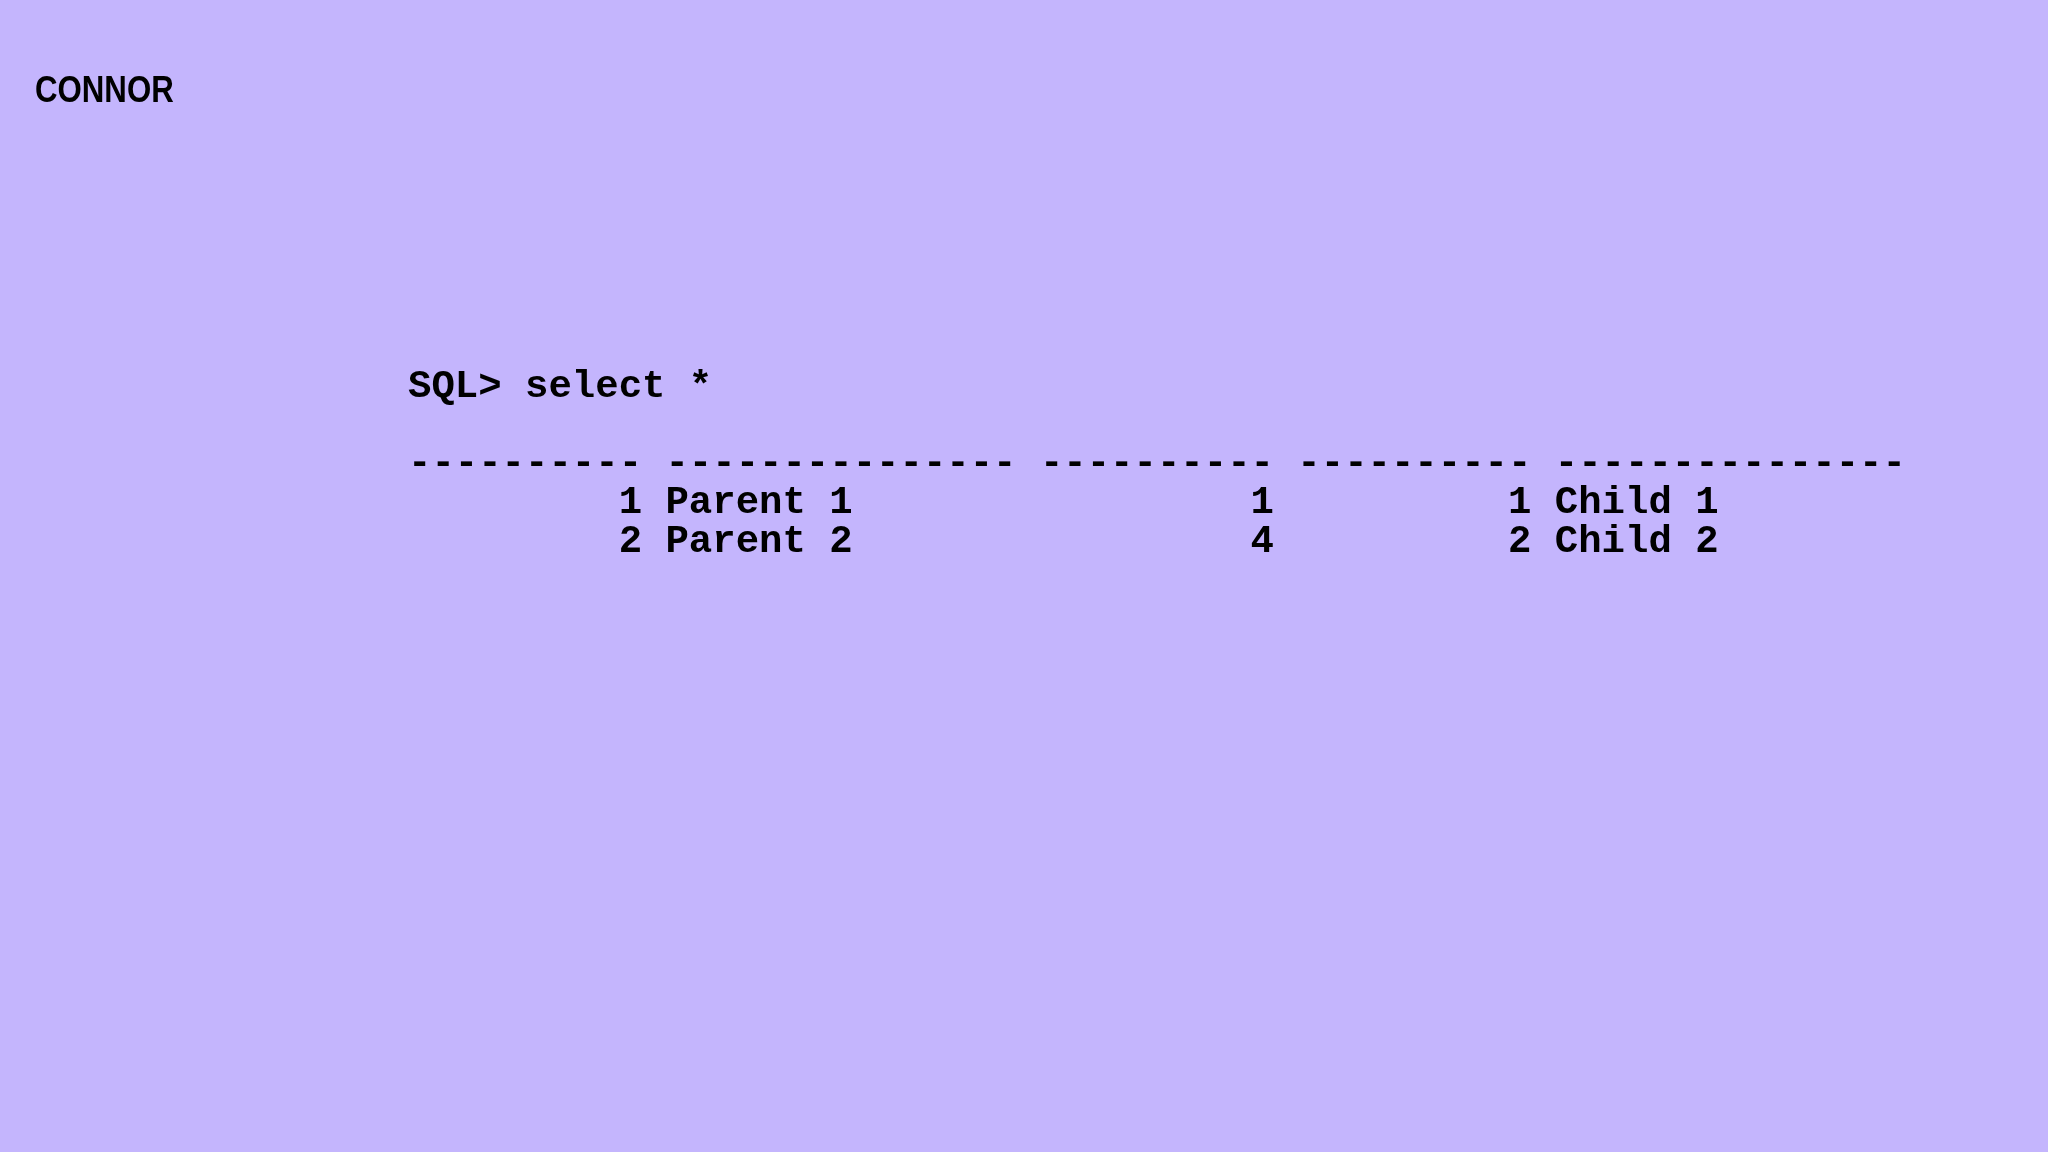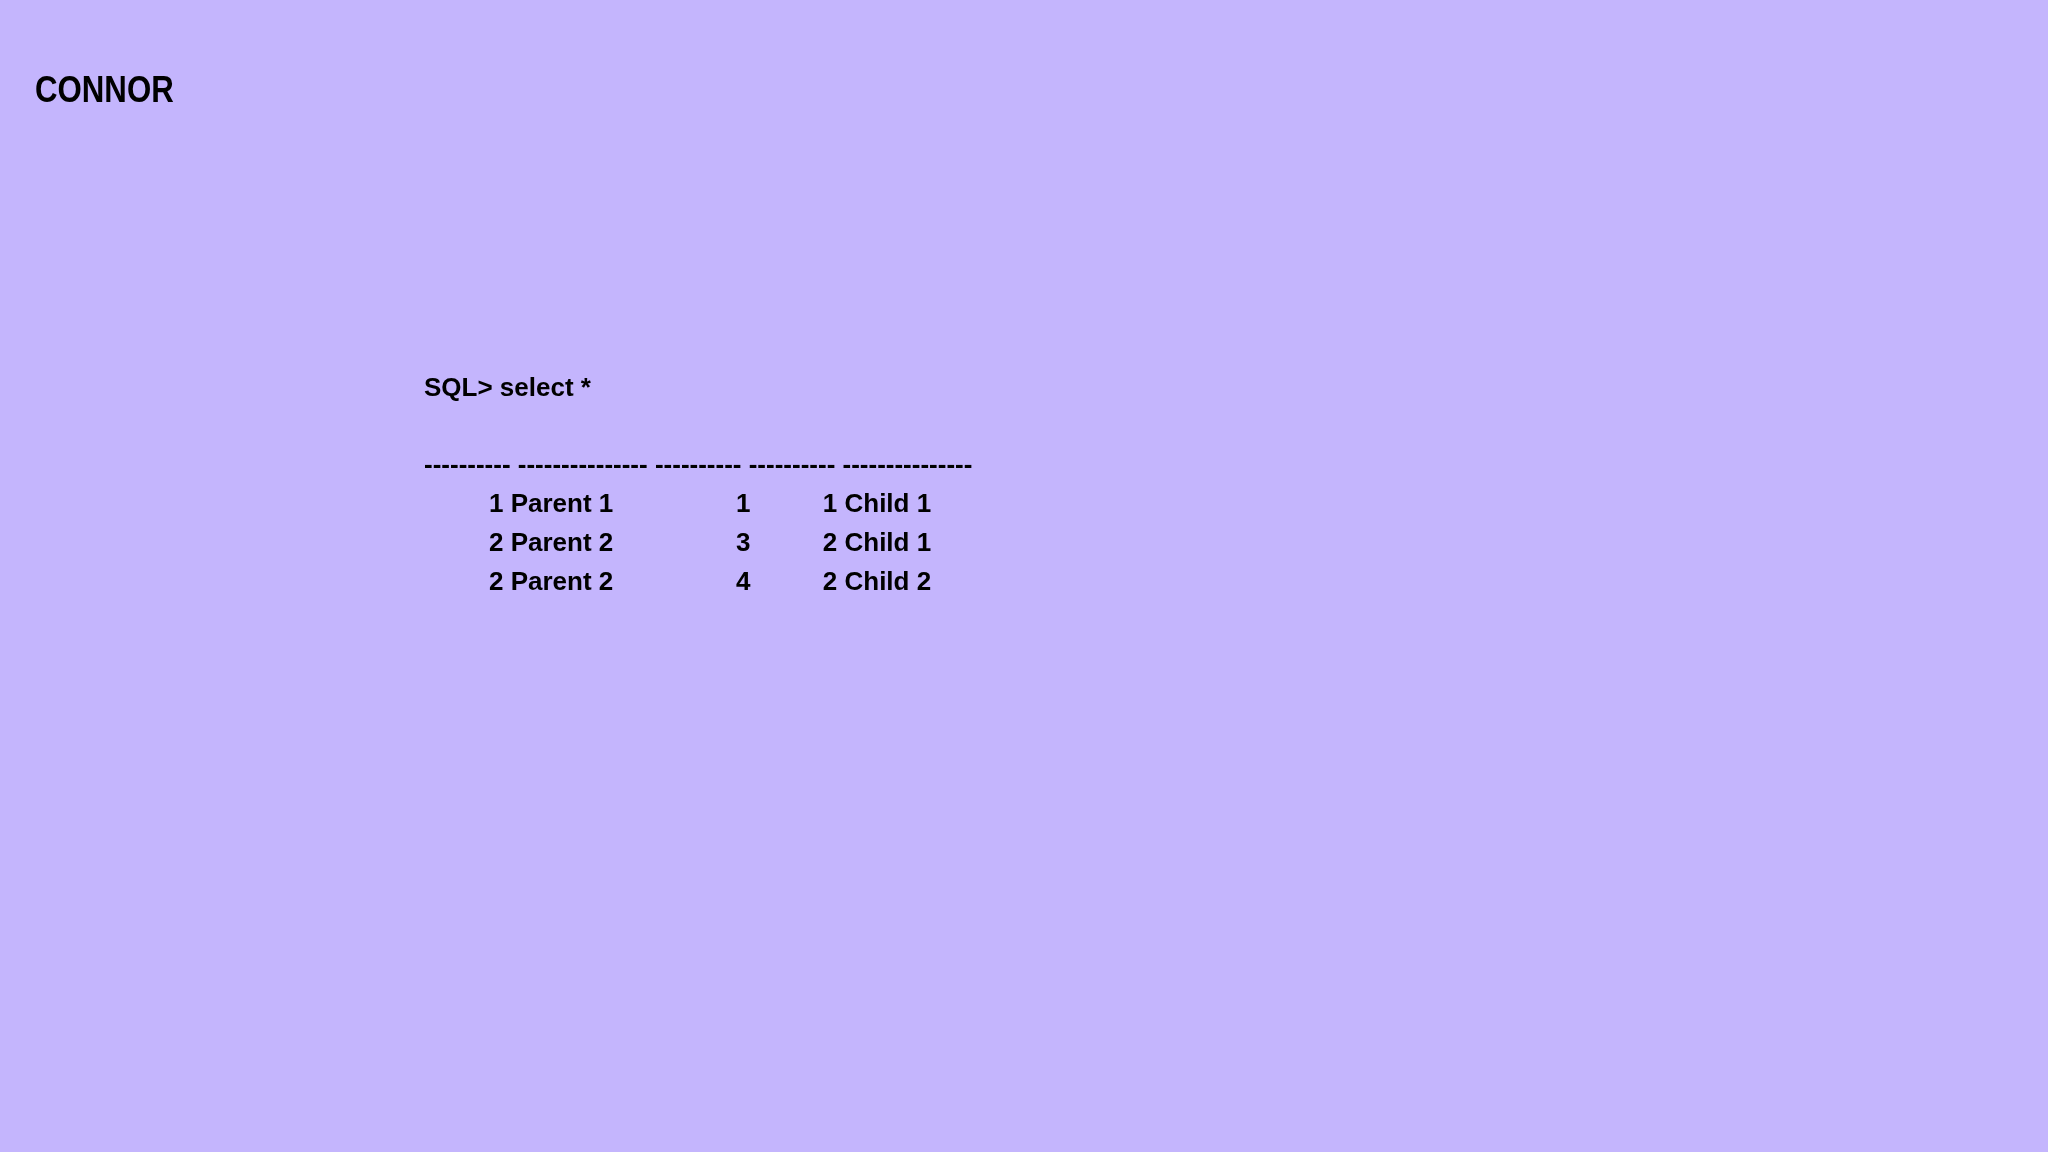--- a/index.html
+++ b/index.html
@@ -22,35 +22,34 @@
     font-size: 36.3px;
     line-height: 1;
     letter-spacing: 0;
     color: #000000;
     transform: scaleX(0.86);
     transform-origin: 0 0;
     white-space: nowrap;
   }
   .terminal {
     position: absolute;
-    left: 424px; top: 368px;
-    font-family: Liberation Sans, sans-serif;
+    left: 408px; top: 368px;
+    font-family: Liberation Mono, monospace;
     font-weight: 700;
-    font-size: 26px;
+    font-size: 39px;
     line-height: 38.7px;
     color: #000000;
     white-space: pre;
   }
 </style>
 </head>
 <body>
 
 <div class="canvas">
   <div class="presenter-name">CONNOR</div>
 
   <pre class="terminal" id="terminal"><span>SQL&gt; select *
 </span><span>
 </span><span>---------- --------------- ---------- ---------- ---------------
 </span><span>         1 Parent 1                 1          1 Child 1
-</span><span>         2 Parent 2                 3          2 Child 1
 </span><span>         2 Parent 2                 4          2 Child 2
 </span></pre>
 </div>
 
 </body></html>

